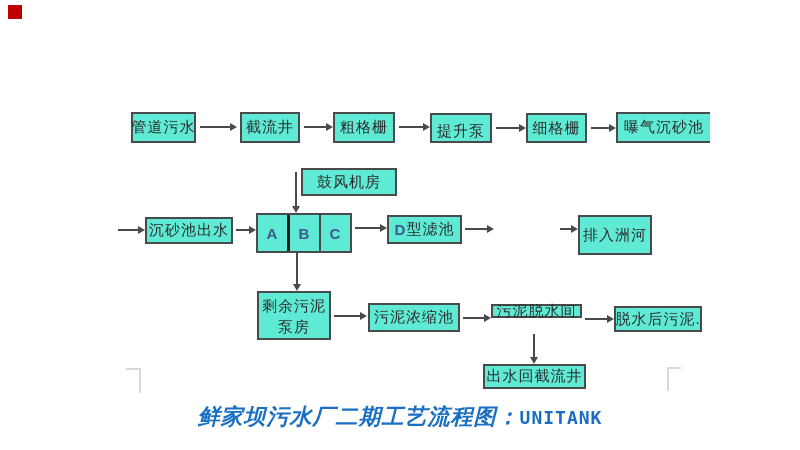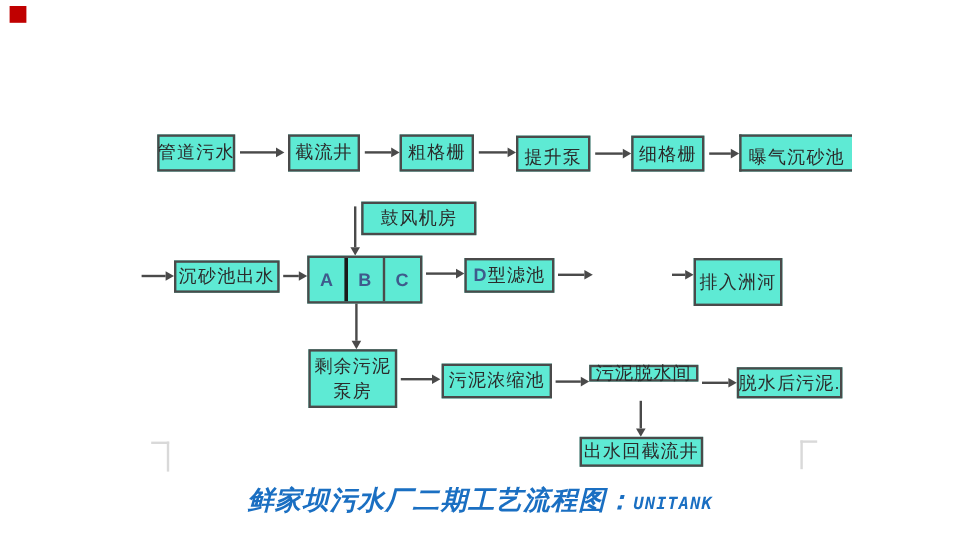--- a/index.html
+++ b/index.html
@@ -26,21 +26,21 @@
   .abc .cell.thickdiv{border-left:3px solid #1a1a1a;}
   .abc .cell.thindiv{border-left:2px solid #4a4a4a;}
   .twoline{flex-direction:column;line-height:21px;}
   .marker{position:absolute;left:8px;top:5px;width:14px;height:14px;background:#c00000;}
   .cornerbar{position:absolute;background:#d9d9d9;}
   .caption{
     position:absolute;left:0;top:402px;width:800px;text-align:center;
     color:#1a6fc2;white-space:nowrap;
   }
   .caption .zh{font-family:"Liberation Serif","DejaVu Serif",serif;font-style:italic;font-weight:bold;font-size:22px;letter-spacing:1px;}
-  .caption .en{font-family:"DejaVu Sans Mono","Liberation Mono",monospace;font-weight:bold;font-size:14px;letter-spacing:1px;font-style:italic;}
+  .caption .en{font-family:"DejaVu Sans Mono","Liberation Mono",monospace;font-weight:bold;font-size:18px;letter-spacing:1px;}
   .dword{color:#3f5a8c;font-weight:bold;}
 </style>
 </head>
 <body>
 
 <div id="canvas">
 
   <div class="marker"></div>
 
   <div class="box" style="left:131px;top:112px;width:65px;height:31px;">
@@ -51,21 +51,21 @@
     </div>
   <div class="box" style="left:333px;top:112px;width:62px;height:31px;text-align:center;">
       <span>粗格栅</span>
     </div>
   <div class="box" style="left:430px;top:113px;width:62px;height:30px;align-items:flex-end;">
       <span>提升泵</span>
     </div>
   <div class="box" style="left:526px;top:113px;width:61px;height:30px;">
       <span>细格栅</span>
     </div>
-  <div class="box noright" style="left:616px;top:112px;width:94px;height:31px;align-items:flex-end;">
+  <div class="box noright" style="left:616px;top:112px;width:94px;height:31px;">
       <span>曝气沉砂池</span>
     </div>
 
   <div class="hline" style="left:200px;width:30px;top:126px;"></div>
   <div class="ah-r" style="left:230px;top:123px;"></div>
   <div class="hline" style="left:304px;width:22px;top:126px;"></div>
   <div class="ah-r" style="left:326px;top:123px;"></div>
   <div class="hline" style="left:399px;width:24px;top:126px;"></div>
   <div class="ah-r" style="left:423px;top:123px;"></div>
   <div class="hline" style="left:496px;width:23px;top:127px;"></div>

